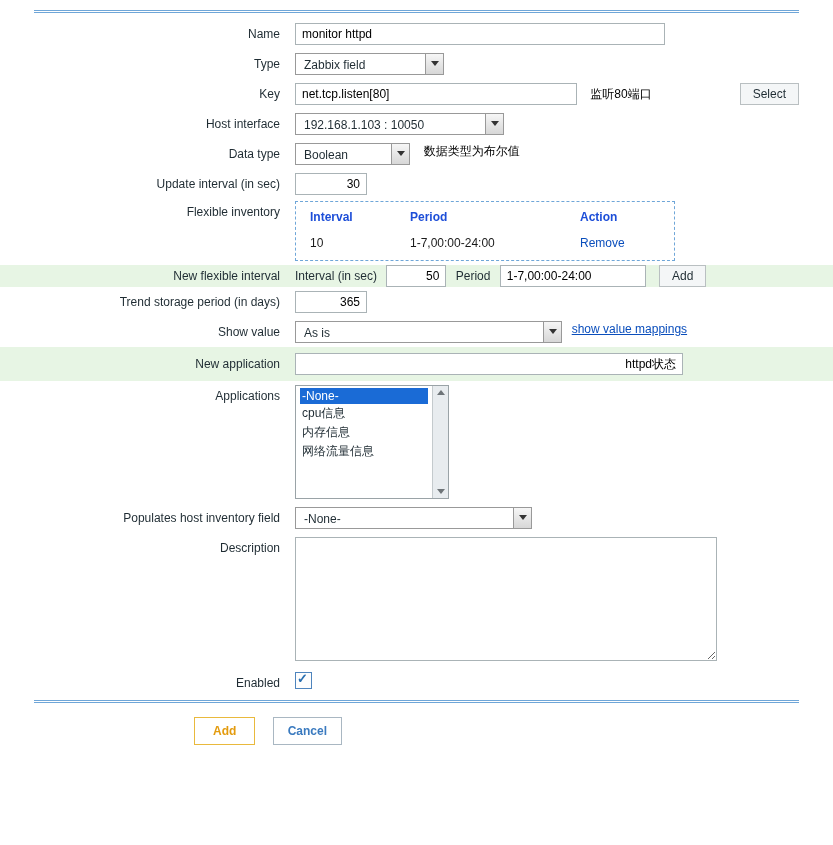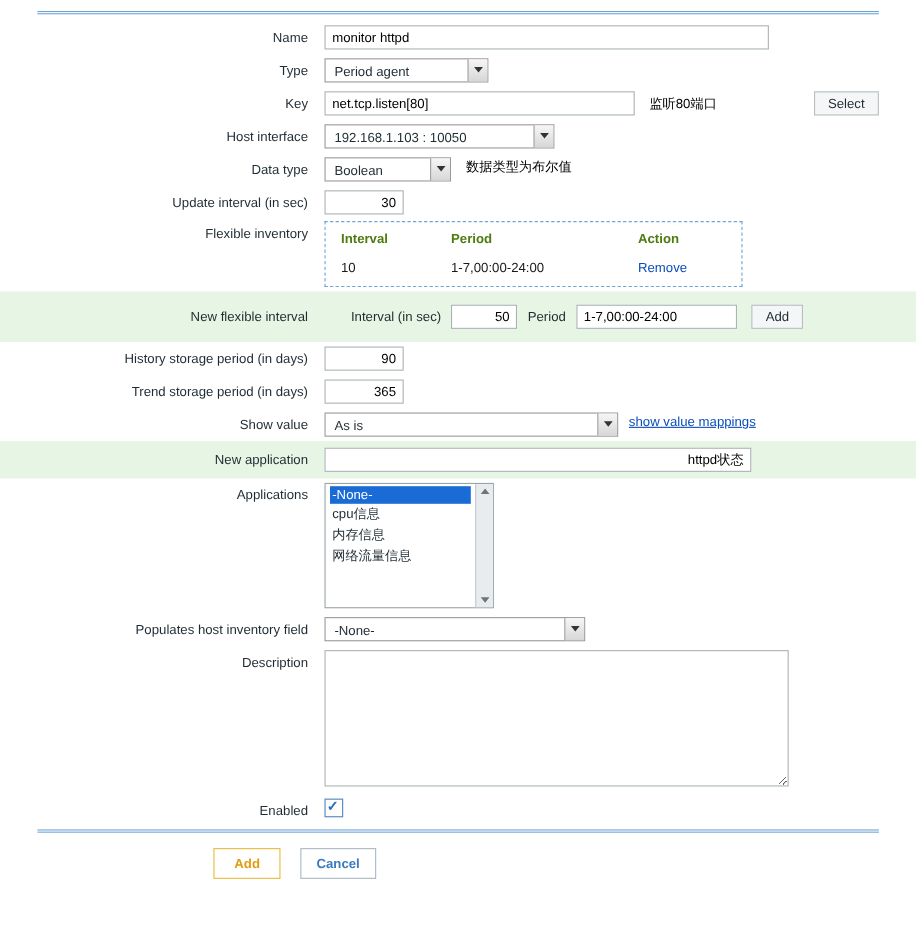--- a/index.html
+++ b/index.html
@@ -44,21 +44,21 @@
     box-sizing: border-box;
   }
   input[type="text"] {
     border: 1px solid #aab3b6;
     background: #ffffff;
     padding: 3px 6px;
     font: inherit;
     height: 22px;
     box-sizing: border-box;
   }
-  .input-name { width: 404px; }
+  .input-name { width: 370px; }
   .input-key { width: 282px; }
   .input-small { width: 72px; text-align: right; }
   .input-newapp { width: 388px; text-align: right; }
   .annot {
     color: #000000;
     display: inline-block;
     margin-left: 10px;
     vertical-align: middle;
   }
   .btn {
@@ -109,21 +109,21 @@
   .flex-table {
     border: 1px dashed #6fa6d8;
     padding: 8px 14px 10px 14px;
     width: 380px;
     box-sizing: border-box;
   }
   .ft-head {
     display: flex;
     font-weight: bold;
     padding-bottom: 8px;
-    color: #4d7c0f;
+    color: #1d4ed8;
     align-items: flex-end;
   }
   .ft-row {
     display: flex;
     padding-top: 4px;
     color: #1a1a1a;
   }
   .ft-c1 { width: 100px; }
   .ft-c2 { width: 170px; }
   .ft-c3 { flex: 1; }
@@ -236,21 +236,21 @@
     <div class="lbl">Name</div>
     <div class="ctrl">
       <input type="text" class="input-name" value="monitor httpd" style="">
     </div>
   </div>
 
   <div class="row">
     <div class="lbl">Type</div>
     <div class="ctrl">
       <span class="select-wrap">
-        <span class="txt" style="min-width:126px">Period agent</span>
+        <span class="txt" style="min-width:126px">Zabbix field</span>
         <span class="select-btn"></span>
       </span>
     </div>
   </div>
 
   <div class="row">
     <div class="lbl">Key</div>
     <div class="ctrl">
       <input type="text" class="input-key" value="net.tcp.listen[80]" style="">
       <span class="annot">监听80端口</span>
@@ -300,37 +300,31 @@
           <div class="ft-c1">10</div>
           <div class="ft-c2">1-7,00:00-24:00</div>
           <div class="ft-c3">
             <span class="link-blue" style="text-decoration:none;">Remove</span>
           </div>
         </div>
       </div>
     </div>
   </div>
 
-  <div class="row hl-row" style="padding:12px 0;gap:24px;">
+  <div class="row hl-row" style="padding:0 0;">
     <div class="lbl">New flexible interval</div>
     <div class="ctrl">
       <span class="inline-lbl" style="padding-left:0;">Interval (in sec)</span>
       <input type="text" class="input-small" style="width: 60px;" value="50">
       <span class="inline-lbl">Period</span>
       <input type="text" style="width: 146px;" value="1-7,00:00-24:00">
       <button class="btn" style="margin-left:10px;">Add</button>
     </div>
   </div>
 
-  <div class="row">
-    <div class="lbl">History storage period (in days)</div>
-    <div class="ctrl">
-      <input type="text" class="input-small" value="90" style="">
-    </div>
-  </div>
 
   <div class="row">
     <div class="lbl">Trend storage period (in days)</div>
     <div class="ctrl">
       <input type="text" class="input-small" value="365" style="">
     </div>
   </div>
 
   <div class="row">
     <div class="lbl">Show value</div>

